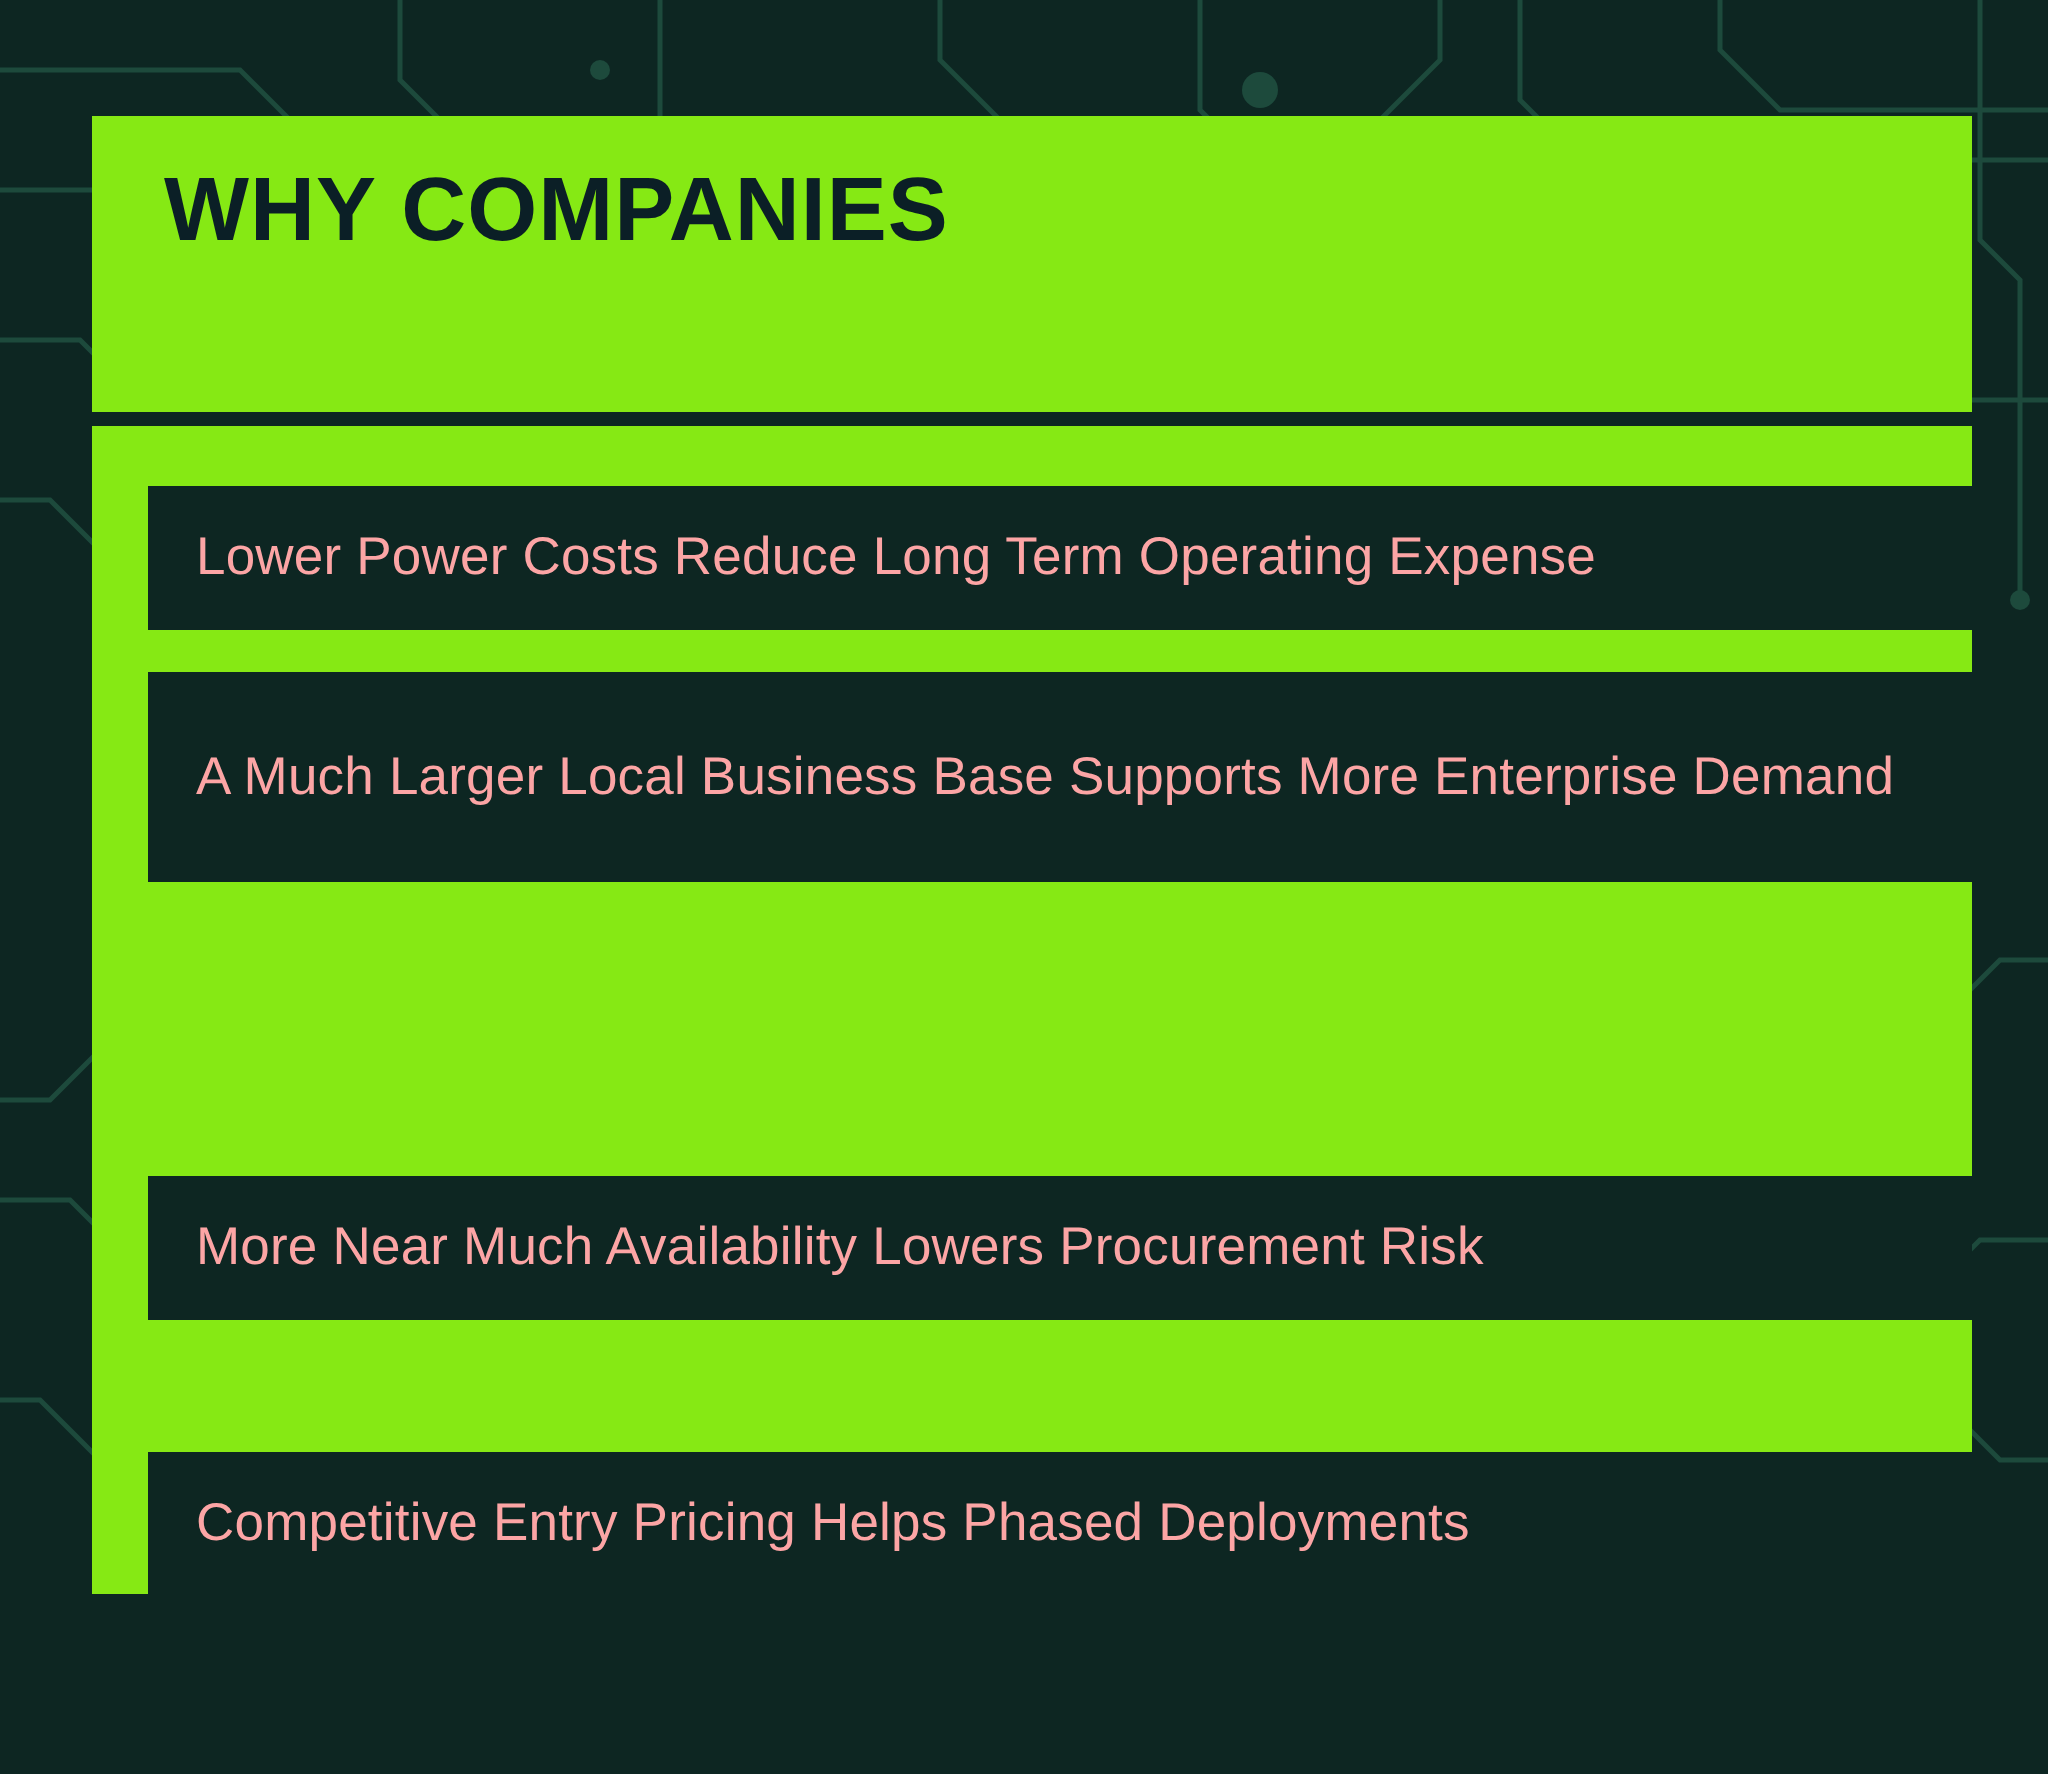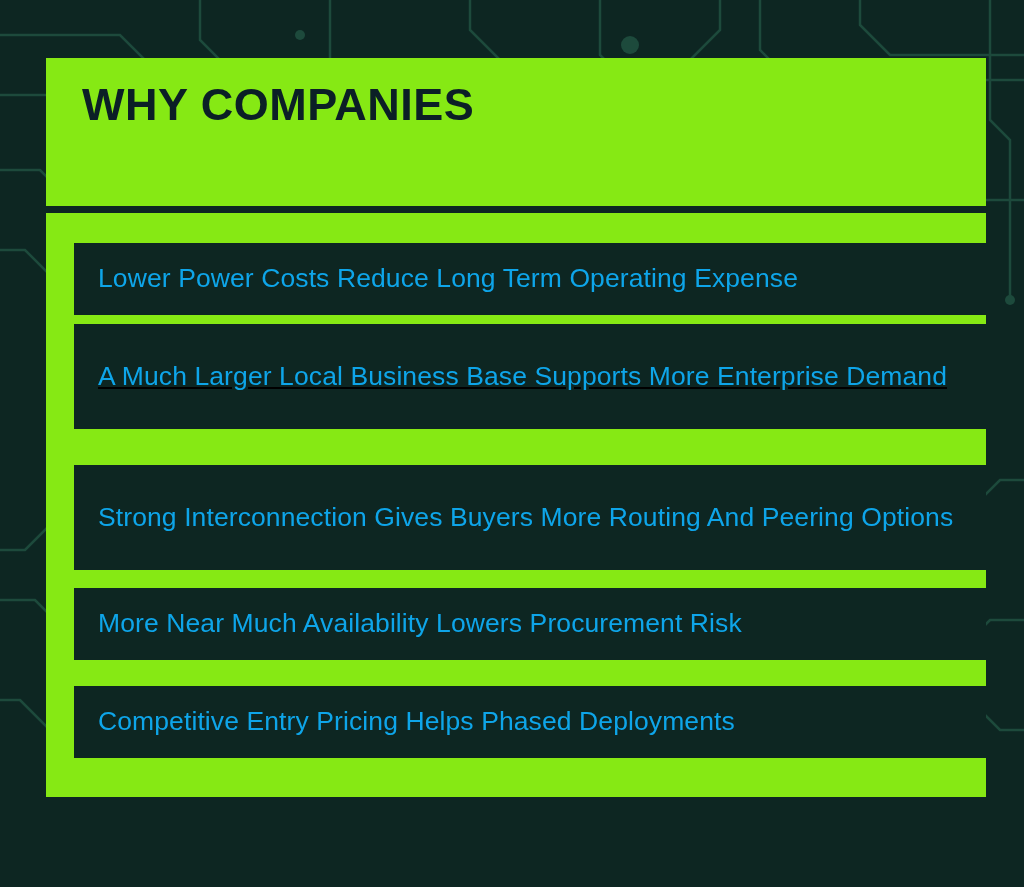--- a/index.html
+++ b/index.html
@@ -67,33 +67,33 @@
     position: absolute;
     left: 74px;
     background: #0d2622;
     z-index: 4;
     display: flex;
     align-items: center;
     box-sizing: border-box;
     padding: 0 26px 0 24px;
   }
   .bullet .bullet-text {
-    color: #0ea5e9;
+    color: #fca5a5;
     font-size: 26.5px;
     line-height: 1.35;
     font-family: "Liberation Sans", sans-serif;
     font-weight: normal;
     letter-spacing: 0.1px;
     text-align: right;
   }
   #bullet-0 { top: 243px;  width: 912px; height: 72px; }
-  #bullet-1 { top: 324px;  width: 912px; height: 105px; text-decoration: underline; }
+  #bullet-1 { top: 336px;  width: 912px; height: 105px; }
   #bullet-2 { top: 465px;  width: 912px; height: 105px; }
   #bullet-3 { top: 588px;  width: 912px; height: 72px; }
-  #bullet-4 { top: 686px;  width: 912px; height: 72px; }
+  #bullet-4 { top: 726px;  width: 912px; height: 72px; }
 
   
   #logo {
     position: absolute;
     right: 40px;
     top: 818px;
     display: flex;
     align-items: center;
     gap: 10px;
     z-index: 6;
@@ -192,23 +192,20 @@
     <div class="title-line">WHY COMPANIES</div>
   </div>
   <div id="title-rule"></div>
 
   <div class="bullet" id="bullet-0">
     <span class="bullet-text">Lower Power Costs Reduce Long Term Operating Expense</span>
   </div>
   <div class="bullet" id="bullet-1">
     <span class="bullet-text">A Much Larger Local Business Base Supports More Enterprise Demand</span>
   </div>
-  <div class="bullet" id="bullet-2">
-    <span class="bullet-text">Strong Interconnection Gives Buyers More Routing And Peering Options</span>
-  </div>
   <div class="bullet" id="bullet-3">
     <span class="bullet-text">More Near Much Availability Lowers Procurement Risk</span>
   </div>
   <div class="bullet" id="bullet-4">
     <span class="bullet-text">Competitive Entry Pricing Helps Phased Deployments</span>
   </div>
 
   <div id="logo">
     <span id="logo-mark">
       <svg width="26" height="26" viewBox="0 0 26 26" xmlns="http://www.w3.org/2000/svg">

